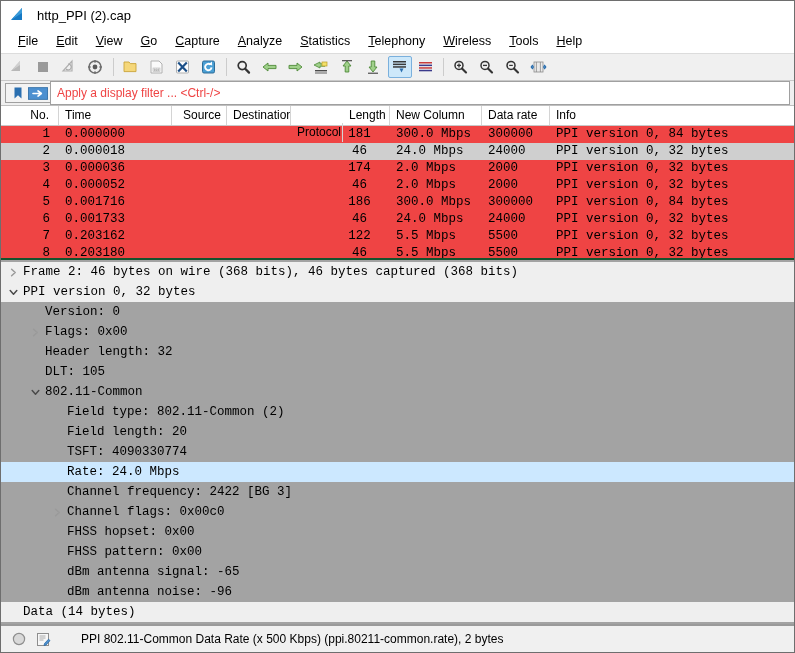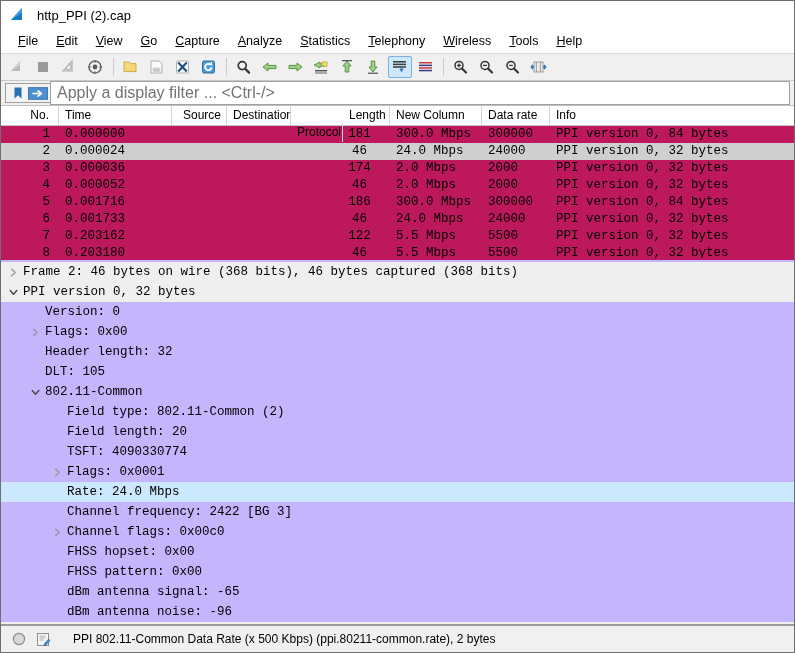--- a/index.html
+++ b/index.html
@@ -109,34 +109,34 @@
   .fbtn {
     width: 20px; height: 18px;
     display: flex; align-items: center; justify-content: center;
   }
   .filter-input {
     flex: 1 1 auto;
     height: 24px;
     box-sizing: border-box;
     border: 1px solid #a0a0a0;
     background: #ffffff;
-    color: #737373;
-    font-size: 16px;
+    color: #ef4444;
+    font-size: 12px;
     padding: 0 6px;
     display: flex;
     align-items: center;
     font-family: "Liberation Sans", sans-serif;
   }
 
   
   .packetlist {
     flex: 0 0 auto;
     height: 152px;
-    background: #be185d;
-    border-bottom: 2px solid #be185d;
+    background: #ef4444;
+    border-bottom: 2px solid #14532d;
     overflow: hidden;
     position: relative;
     font-family: "Liberation Mono", monospace;
   }
   .pl-header {
     display: flex;
     height: 19px;
     background: #ffffff;
     border-bottom: 1px solid #c8c8c8;
     font-family: "Liberation Sans", sans-serif;
@@ -171,21 +171,21 @@
   .c-dst  { width: 64px;  padding-left: 6px; }
   .c-prot { width: 52px;  padding-left: 6px; margin-top: 33px; }
   .c-len  { width: 47px;  text-align: center; padding-right: 14px; }
   .c-new  { width: 92px;  padding-left: 6px; }
   .c-rate { width: 68px;  padding-left: 6px; }
   .c-info { flex: 1 1 auto; padding-left: 6px; }
 
   
   .detailpane {
     flex: 1 1 auto;
-    background: #c4b5fd;
+    background: #a3a3a3;
     border-bottom: 2px solid #9a9a9a;
     overflow: hidden;
     font-family: "Liberation Mono", monospace;
     font-size: 12.5px;
     padding-top: 2px;
     position: relative;
   }
   .dt-row {
     height: 20px;
     line-height: 20px;
@@ -209,21 +209,21 @@
     height: 26px;
     flex: 0 0 auto;
     background: #f0f0f0;
     display: flex;
     align-items: center;
     padding-left: 8px;
     font-family: "Liberation Sans", sans-serif;
     font-size: 12px;
   }
   .sb-icon { width: 20px; height: 18px; display: flex; align-items: center; justify-content: center; margin-right: 4px; }
-  .sb-text { margin-left: 16px; color: #000; }
+  .sb-text { margin-left: 24px; color: #000; }
 
   svg { display: block; }
 </style>
 </head>
 <body>
 
 <div class="window">
 
   <div class="titlebar">
     <span class="appicon">
@@ -432,21 +432,21 @@
           <div class="c c-src"></div>
           <div class="c c-dst"></div>
           <div class="c c-prot">PPI</div>
           <div class="c c-len">181</div>
           <div class="c c-new">300.0 Mbps</div>
           <div class="c c-rate">300000</div>
           <div class="c c-info">PPI version 0, 84 bytes</div>
         </div>
         <div class="pl-row sel">
           <div class="c c-no">2</div>
-          <div class="c c-time">0.000024</div>
+          <div class="c c-time">0.000018</div>
           <div class="c c-src"></div>
           <div class="c c-dst"></div>
           <div class="c c-prot">PPI</div>
           <div class="c c-len">46</div>
           <div class="c c-new">24.0 Mbps</div>
           <div class="c c-rate">24000</div>
           <div class="c c-info">PPI version 0, 32 bytes</div>
         </div>
         <div class="pl-row">
           <div class="c c-no">3</div>
@@ -578,29 +578,20 @@
         <div class="dt-row">
           <span style="display: inline-block; width: 44px; flex: 0 0 auto;"></span>
           <span class="dt-arrow blank"></span>
           <span class="dt-label">Field length: 20</span>
         </div>
         <div class="dt-row">
           <span style="display: inline-block; width: 44px; flex: 0 0 auto;"></span>
           <span class="dt-arrow blank"></span>
           <span class="dt-label">TSFT: 4090330774</span>
         </div>
-        <div class="dt-row">
-          <span style="display: inline-block; width: 44px; flex: 0 0 auto;"></span>
-          <span class="dt-arrow">
-            <svg width="9" height="9" viewBox="0 0 9 9">
-              <path d="M2.6 1.2 L6.2 4.5 L2.6 7.8" fill="none" stroke="#9a9a9a" stroke-width="1.5" stroke-linecap="round" stroke-linejoin="round"></path>
-            </svg>
-          </span>
-          <span class="dt-label">Flags: 0x0001</span>
-        </div>
         <div class="dt-row blue">
           <span style="display: inline-block; width: 44px; flex: 0 0 auto;"></span>
           <span class="dt-arrow blank"></span>
           <span class="dt-label">Rate: 24.0 Mbps</span>
         </div>
         <div class="dt-row">
           <span style="display: inline-block; width: 44px; flex: 0 0 auto;"></span>
           <span class="dt-arrow blank"></span>
           <span class="dt-label">Channel frequency: 2422 [BG 3]</span>
         </div>

